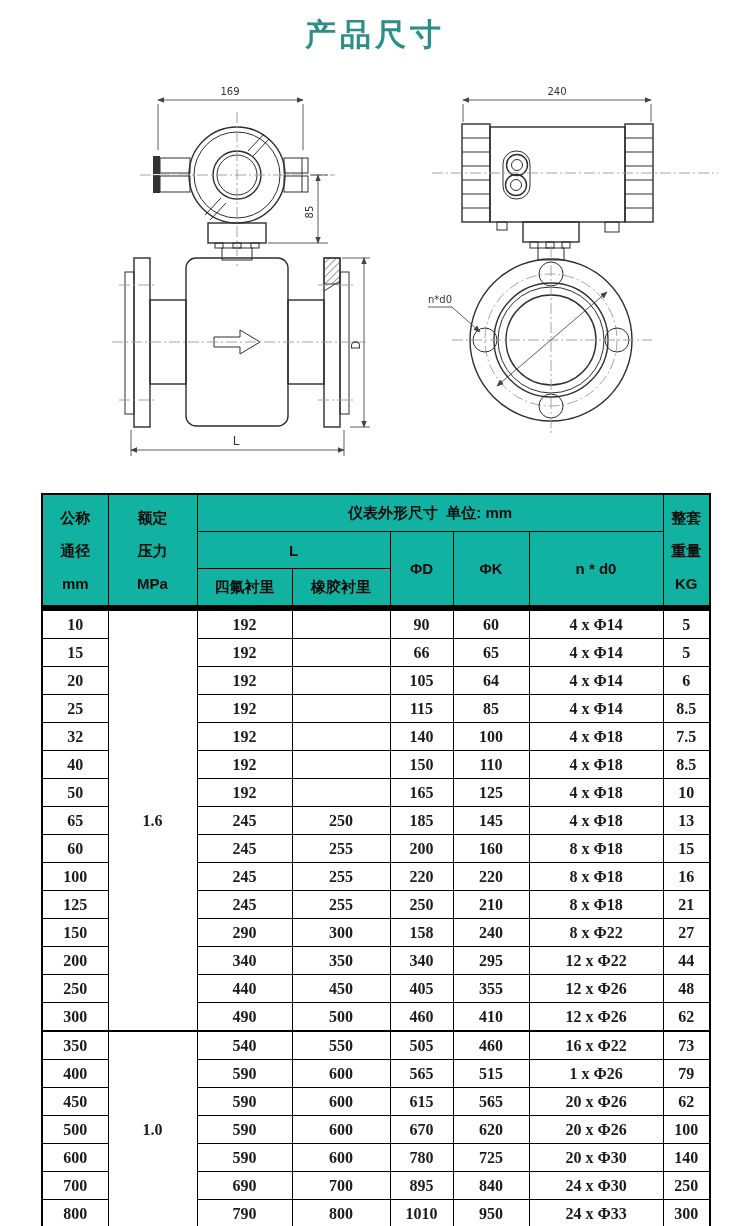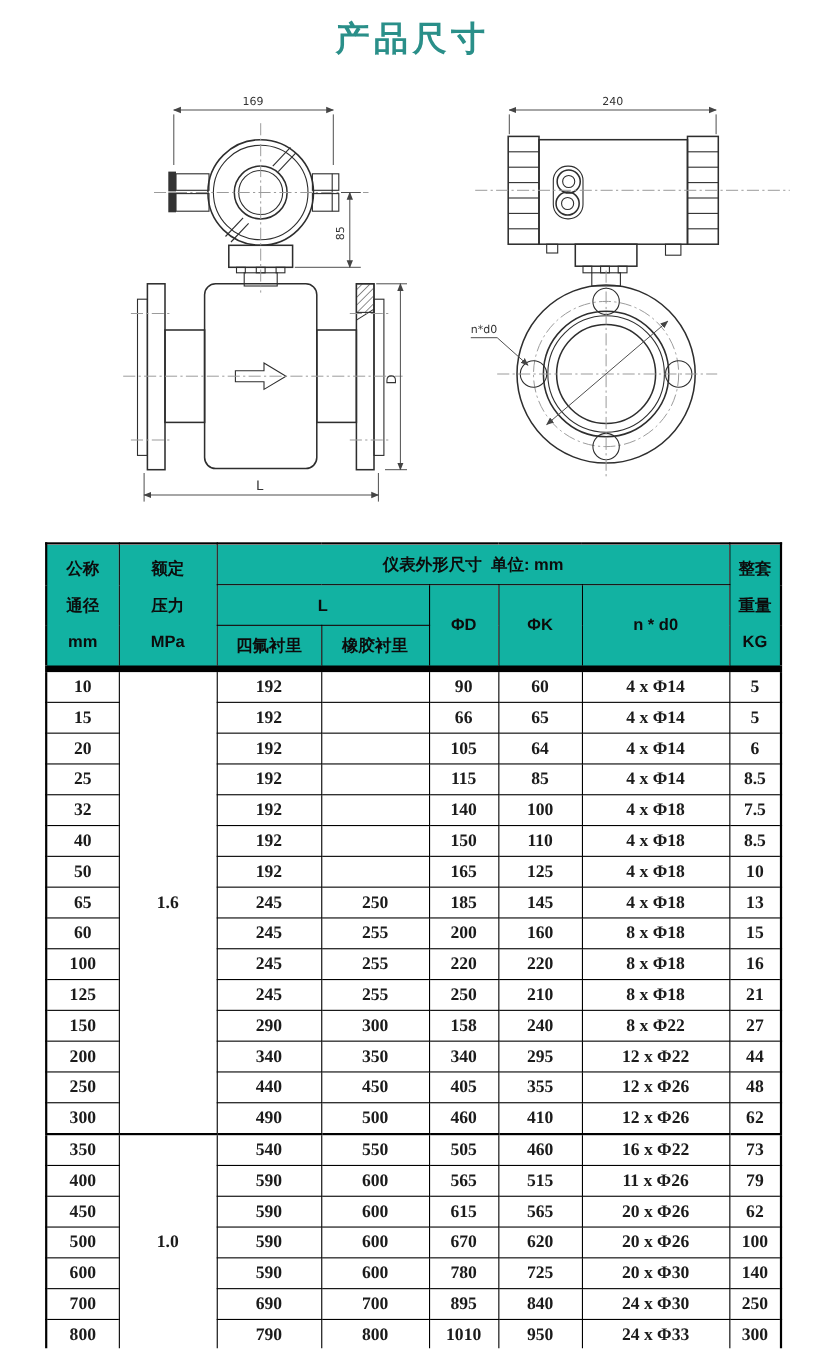--- a/index.html
+++ b/index.html
@@ -406,21 +406,21 @@
           <td>460</td>
           <td>16 x Φ22</td>
           <td>73</td>
         </tr>
         <tr>
           <td>400</td>
           <td>590</td>
           <td>600</td>
           <td>565</td>
           <td>515</td>
-          <td>11 x Φ26</td>
+          <td>1 x Φ26</td>
           <td>79</td>
         </tr>
         <tr>
           <td>450</td>
           <td>590</td>
           <td>600</td>
           <td>615</td>
           <td>565</td>
           <td>20 x Φ26</td>
           <td>62</td>

